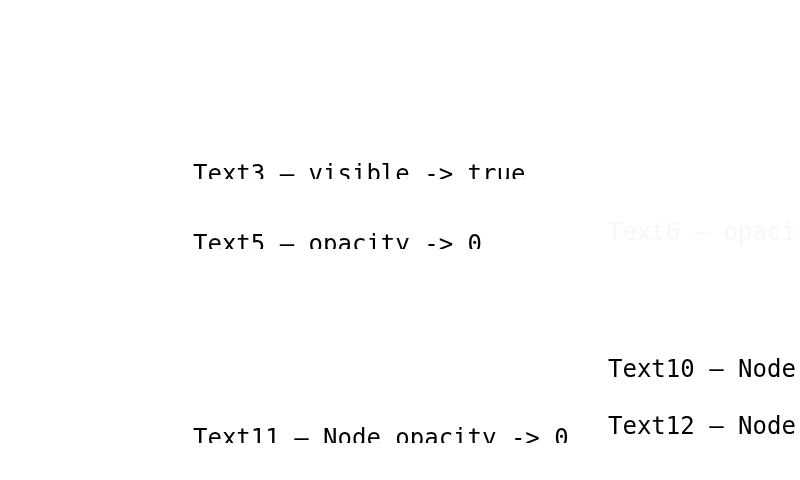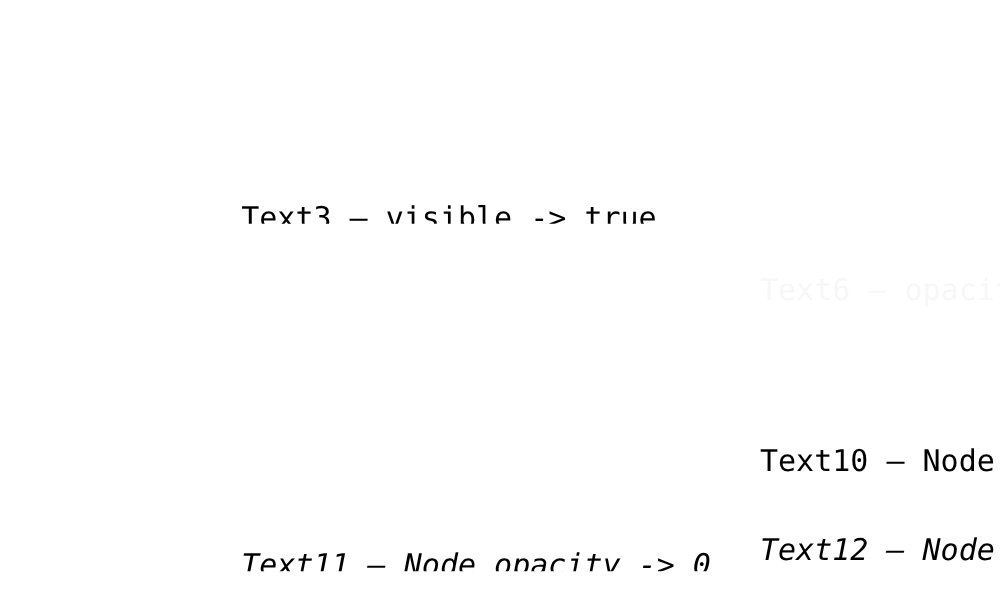--- a/index.html
+++ b/index.html
@@ -48,33 +48,36 @@
     left: 0;
     top: 0;
     font-size: 24px;
     line-height: 34px;
     color: #000000;
     white-space: pre;
   }
   .r1 { top: 145px; }
   .r2 { top: 215px; }
   .r3 { top: 352px; }
-  .r4 { top: 423px; font-style: italic; }
+  .r4 { top: 409px; }
 
   .faded .label { color: #f7f7f7; }
 </style>
 </head>
 <body>
 
 <div id="stage">
 
   <div class="row r1">
     <span class="label">Text3 – visible -&gt; true</span>
   </div>
 
+  <div class="row r2">
+    <span class="label">Text5 – opacity -&gt; 0</span>
+  </div>
   <div class="overlay-row r2 faded">
     <span class="label">Text6 – opacity -&gt; 0</span>
   </div>
 
   <div class="overlay-row r3">
     <span class="label">Text10 – Node visible -&gt; true</span>
   </div>
 
   <div class="row r4">
     <span class="label">Text11 – Node opacity -&gt; 0</span>

